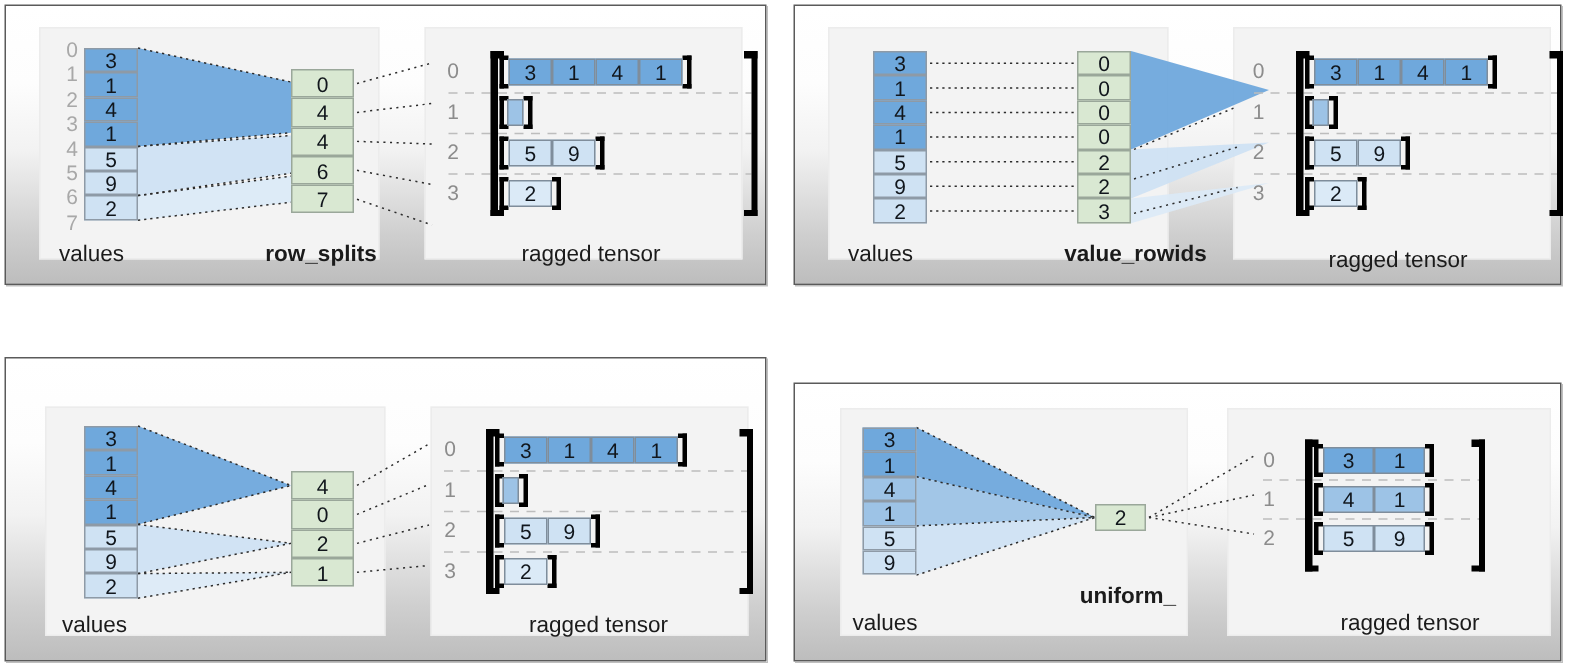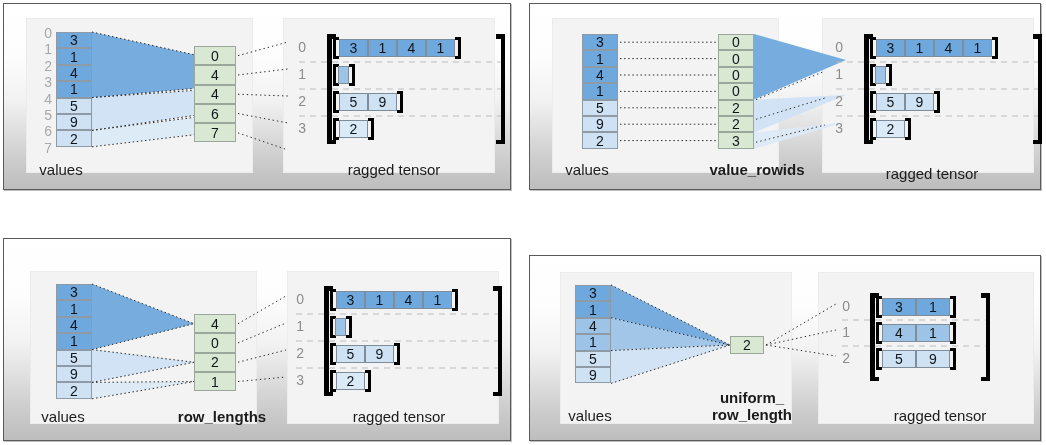--- a/index.html
+++ b/index.html
@@ -167,20 +167,21 @@
       <div class="rtcell" style="left:364px;top:89px;width:29px;height:18px;background:#cfe2f3;">9</div>
       <div class="ridx" style="left:288px;top:117px;width:14px;">3</div>
       <div style="position:absolute;left:329px;top:114px;width:3.2px;height:22px;background:#000;"></div>
       <div style="position:absolute;left:329px;top:114px;width:6px;height:3.2px;background:#000;"></div>
       <div style="position:absolute;left:329px;top:132.8px;width:6px;height:3.2px;background:#000;"></div>
       <div style="position:absolute;left:366.8px;top:114px;width:3.2px;height:22px;background:#000;"></div>
       <div style="position:absolute;left:364px;top:114px;width:6px;height:3.2px;background:#000;"></div>
       <div style="position:absolute;left:364px;top:132.8px;width:6px;height:3.2px;background:#000;"></div>
       <div class="rtcell" style="left:335px;top:116px;width:29px;height:18px;background:#dbeaf7;">2</div>
       <div class="caption" style="left:22px;top:158px;width:70px;">values</div>
+      <div class="caption bold" style="left:150px;top:158px;width:120px;">row_splits</div>
       <div class="caption" style="left:300px;top:158px;width:180px;">ragged tensor</div>
     </div>
     <div class="panel p2">
       <div class="card" style="left:22px;top:14px;width:227px;height:155px;"></div>
       <div class="card" style="left:292px;top:14px;width:212px;height:155px;"></div>
       <svg class="olay" width="520" height="210">
         <polygon points="224,30 316,56 224,95.6" fill="#6fa8dc" fill-opacity="0.95"></polygon>
         <polygon points="224,95.6 316,91 224,128.39999999999998" fill="#cfe2f3" fill-opacity="0.95"></polygon>
         <polygon points="224,128.39999999999998 316,118 224,144.79999999999998" fill="#dbeaf7" fill-opacity="0.9"></polygon>
         <line x1="90" y1="38.2" x2="186" y2="38.2" stroke="#2b2b2b" stroke-width="1" stroke-dasharray="1.5,2.6" fill="none"></line>
@@ -325,21 +326,20 @@
       <div class="rtcell" style="left:361px;top:106px;width:29px;height:18px;background:#cfe2f3;">9</div>
       <div class="ridx" style="left:286px;top:134px;width:14px;">3</div>
       <div style="position:absolute;left:326px;top:131px;width:3.2px;height:22px;background:#000;"></div>
       <div style="position:absolute;left:326px;top:131px;width:6px;height:3.2px;background:#000;"></div>
       <div style="position:absolute;left:326px;top:149.8px;width:6px;height:3.2px;background:#000;"></div>
       <div style="position:absolute;left:363.8px;top:131px;width:3.2px;height:22px;background:#000;"></div>
       <div style="position:absolute;left:361px;top:131px;width:6px;height:3.2px;background:#000;"></div>
       <div style="position:absolute;left:361px;top:149.8px;width:6px;height:3.2px;background:#000;"></div>
       <div class="rtcell" style="left:332px;top:133px;width:29px;height:18px;background:#dbeaf7;">2</div>
       <div class="caption" style="left:24px;top:170px;width:70px;">values</div>
-      <div class="caption bold" style="left:148px;top:170px;width:140px;">row_lengths</div>
       <div class="caption" style="left:305px;top:170px;width:180px;">ragged tensor</div>
     </div>
     <div class="panel p4">
       <div class="card" style="left:30px;top:16px;width:232px;height:152px;"></div>
       <div class="card" style="left:288px;top:16px;width:216px;height:152px;"></div>
       <svg class="olay" width="520" height="210">
         <polygon points="81,29 200,89 81,61.8" fill="#6fa8dc" fill-opacity="0.95"></polygon>
         <polygon points="81,61.8 200,89 81,94.6" fill="#9dc3e6" fill-opacity="0.95"></polygon>
         <polygon points="81,94.6 200,89 81,127.39999999999999" fill="#cfe2f3" fill-opacity="0.95"></polygon>
         <line x1="81" y1="29" x2="200" y2="89" stroke="#2b2b2b" stroke-width="1" stroke-dasharray="1.5,2.6" fill="none"></line>
@@ -386,16 +386,16 @@
       <div class="ridx" style="left:306px;top:95px;width:14px;">2</div>
       <div style="position:absolute;left:346px;top:92px;width:3.2px;height:22px;background:#000;"></div>
       <div style="position:absolute;left:346px;top:92px;width:6px;height:3.2px;background:#000;"></div>
       <div style="position:absolute;left:346px;top:110.8px;width:6px;height:3.2px;background:#000;"></div>
       <div style="position:absolute;left:422.8px;top:92px;width:3.2px;height:22px;background:#000;"></div>
       <div style="position:absolute;left:420px;top:92px;width:6px;height:3.2px;background:#000;"></div>
       <div style="position:absolute;left:420px;top:110.8px;width:6px;height:3.2px;background:#000;"></div>
       <div class="rtcell" style="left:352px;top:94px;width:34px;height:18px;background:#cfe2f3;">5</div>
       <div class="rtcell" style="left:386px;top:94px;width:34px;height:18px;background:#cfe2f3;">9</div>
       <div class="caption" style="left:20px;top:152px;width:80px;">values</div>
-      <div class="caption bold" style="left:152px;top:133px;width:140px;line-height:17px;"><div>uniform_</div><div>row_length</div></div>
+      <div class="caption bold" style="left:152px;top:133px;width:140px;line-height:17px;"><div>uniform_</div></div>
       <div class="caption" style="left:320px;top:152px;width:180px;">ragged tensor</div>
     </div>
   </div>
 
 </body></html>

